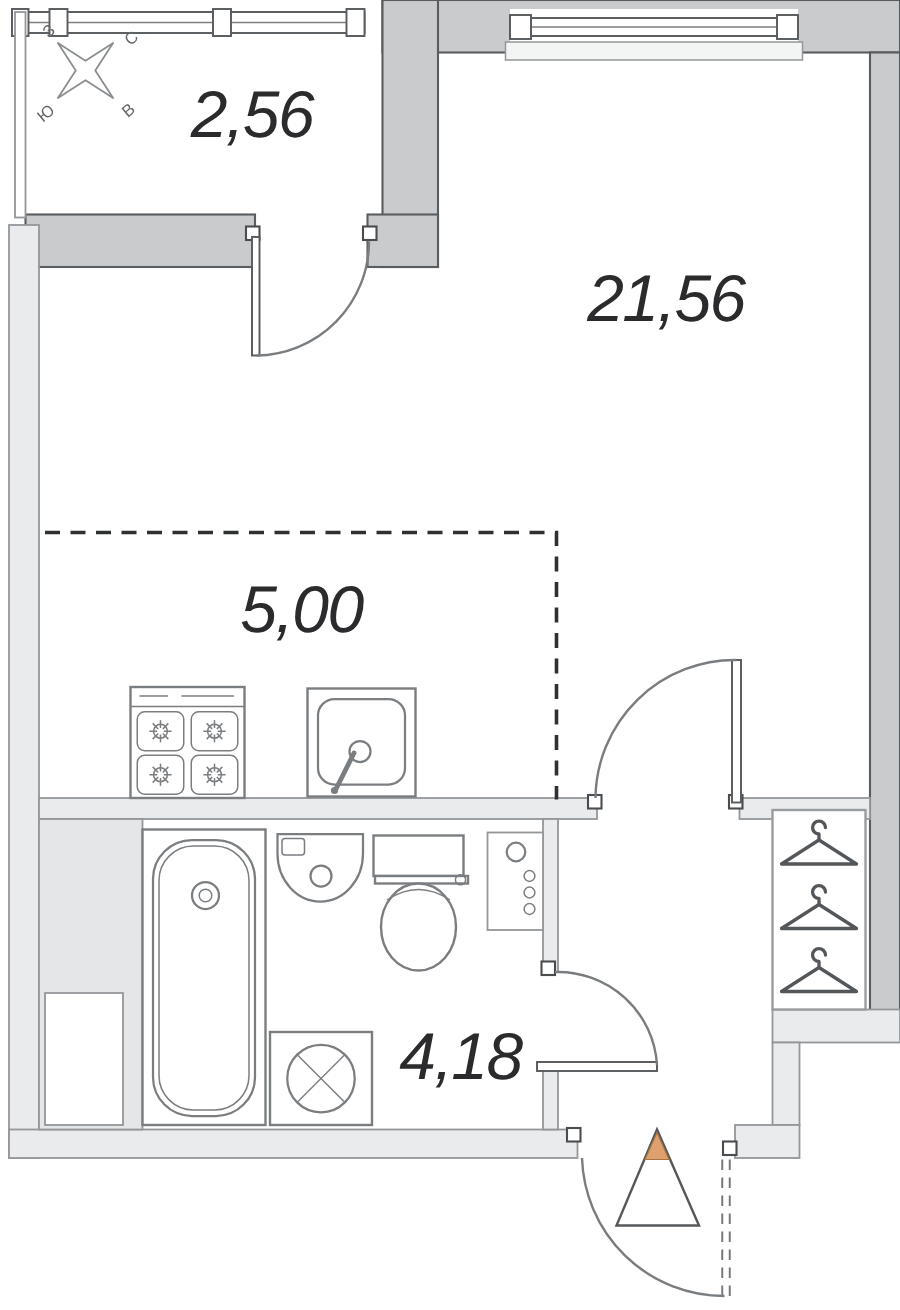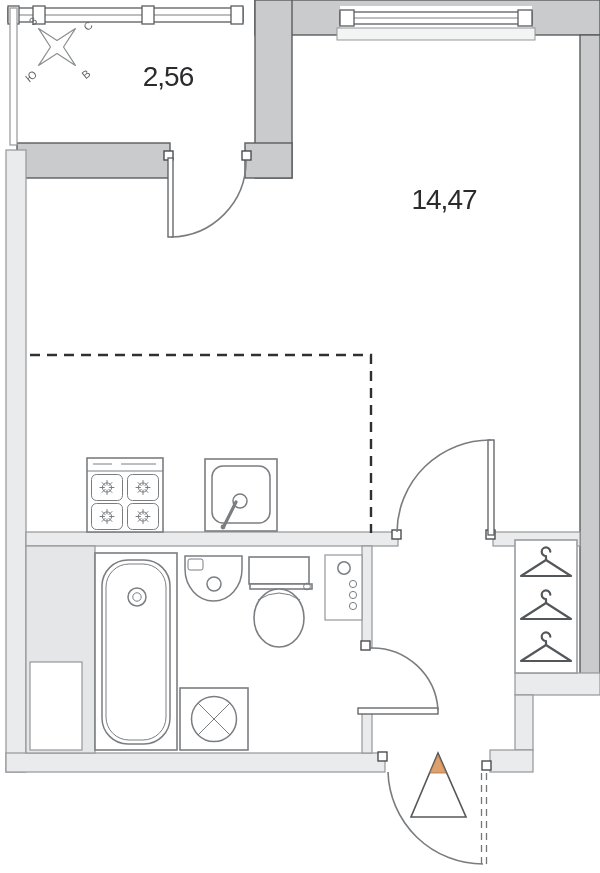--- a/index.html
+++ b/index.html
@@ -17,22 +17,22 @@
   .fxd{fill:#fff;stroke:var(--outline-dark);stroke-width:1.3;}
   .fxl{fill:#fff;stroke:var(--outline-light);stroke-width:1.2;}
   .ln{fill:none;stroke:var(--fixture-line);stroke-width:1.5;}
   .lnt{fill:none;stroke:var(--fixture-line);stroke-width:1;}
   .arc{fill:none;stroke:#7a7d80;stroke-width:1.6;}
   .jamb{fill:#fff;stroke:#4a4d4f;stroke-width:1.4;}
   .dashline{fill:none;stroke:var(--dash);stroke-width:2.4;stroke-dasharray:10 7;}
   .leafdash{stroke:#74777a;stroke-width:1.3;stroke-dasharray:7 5;}
   .hang{fill:none;stroke:#54575a;stroke-width:2.2;stroke-linejoin:round;stroke-linecap:round;}
   .room-label{position:absolute;transform:translate(-50%,-50%);
-    font-family:"Liberation Sans",sans-serif;font-size:28px;font-weight:400;
-    color:var(--text);letter-spacing:-1px;white-space:nowrap;}
+    font-family:"Liberation Sans",sans-serif;font-size:44px;font-weight:400;
+    color:var(--text);letter-spacing:-1px;white-space:nowrap;font-style:italic;}
   .compass-letter{position:absolute;transform:translate(-50%,-50%) rotate(-40deg);
     font-family:"Liberation Sans",sans-serif;font-size:11px;color:#64676a;}
 </style>
 </head>
 <body>
 
 <div id="plan">
 <svg viewBox="0 0 600 873" width="600" height="873">
   <defs>
     <g id="burner">
@@ -194,19 +194,21 @@
   <g>
     <rect x="17" y="22" width="226" height="121" fill="transparent"></rect>
     <rect x="292" y="35" width="288" height="497" fill="transparent"></rect>
     <rect x="26" y="355" width="345" height="177" fill="transparent"></rect>
     <rect x="95" y="546" width="267" height="207" fill="transparent"></rect>
     <rect x="372" y="546" width="208" height="226" fill="transparent"></rect>
   </g>
 </svg>
 
 <div class="room-label" style="left:168px;top:77px;">2,56</div>
-<div class="room-label" style="left:444px;top:200px;">14,47</div>
+<div class="room-label" style="left:444px;top:200px;">21,56</div>
+<div class="room-label" style="left:201px;top:407px;">5,00</div>
+<div class="room-label" style="left:307px;top:705px;">4,18</div>
 
 <div class="compass-letter" style="left:33px;top:21px;">З</div>
 <div class="compass-letter" style="left:88px;top:26px;">С</div>
 <div class="compass-letter" style="left:31px;top:76px;">Ю</div>
 <div class="compass-letter" style="left:86px;top:74px;">В</div>
 </div>
 
 </body></html>

